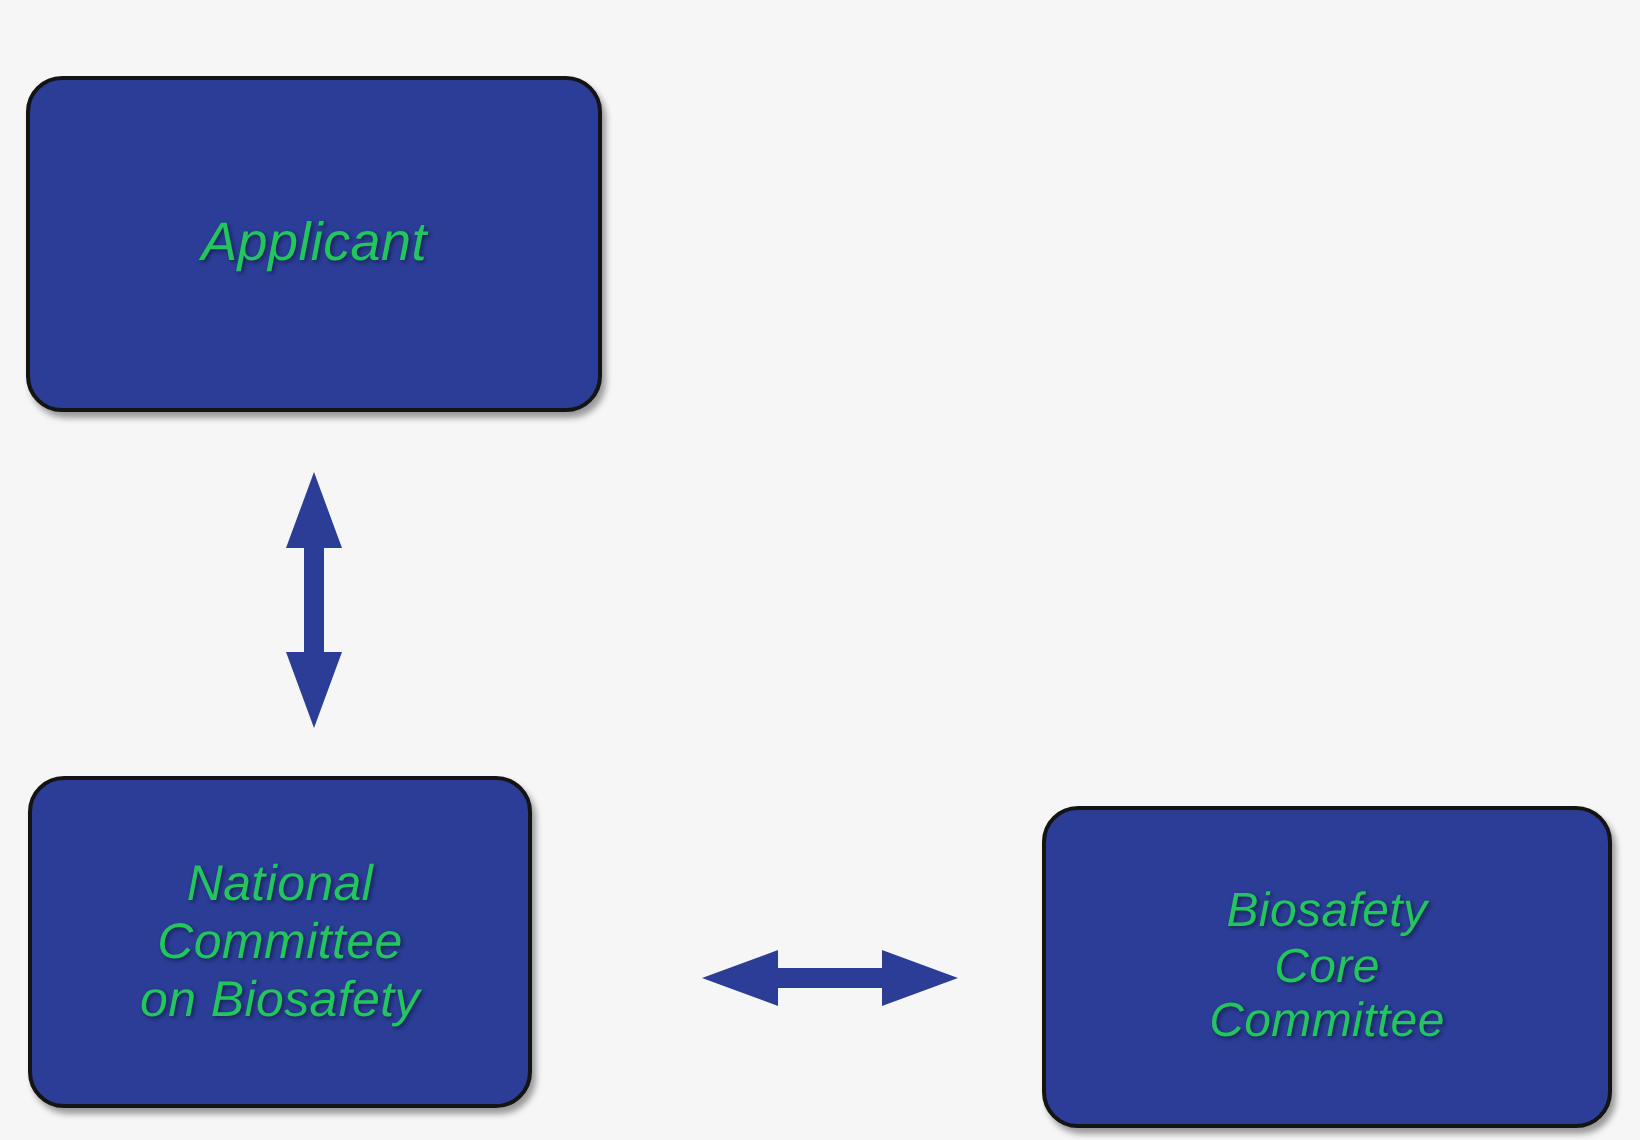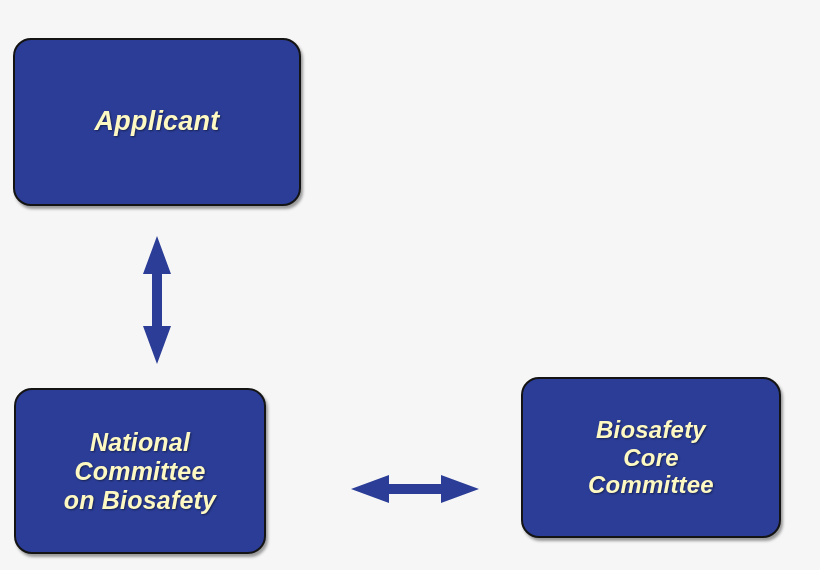--- a/index.html
+++ b/index.html
@@ -29,23 +29,23 @@
     background: #2b3d96;
     border: 2px solid #141414;
     border-radius: 18px;
     box-shadow: 2px 3px 3px rgba(0,0,0,0.38);
     display: flex;
     align-items: center;
     justify-content: center;
     text-align: center;
   }
   .node-label {
-    color: #fef9c3;
+    color: #22c55e;
     font-style: italic;
-    font-weight: 700;
+    font-weight: 400;
     letter-spacing: 0.2px;
     text-shadow: 1px 1px 2px rgba(0,0,0,0.45);
     line-height: 1.16;
     white-space: pre-line;
     padding: 0 10px;
   }
 
   #node-applicant {
     left: 13px;
     top: 38px;
@@ -61,22 +61,22 @@
     top: 388px;
     width: 252px;
     height: 166px;
   }
   #node-national-committee .node-label {
     font-size: 25px;
   }
 
   #node-biosafety-core {
     left: 521px;
-    top: 377px;
-    width: 260px;
+    top: 403px;
+    width: 285px;
     height: 161px;
   }
   #node-biosafety-core .node-label {
     font-size: 24px;
   }
 
   
   .connector {
     position: absolute;
   }

